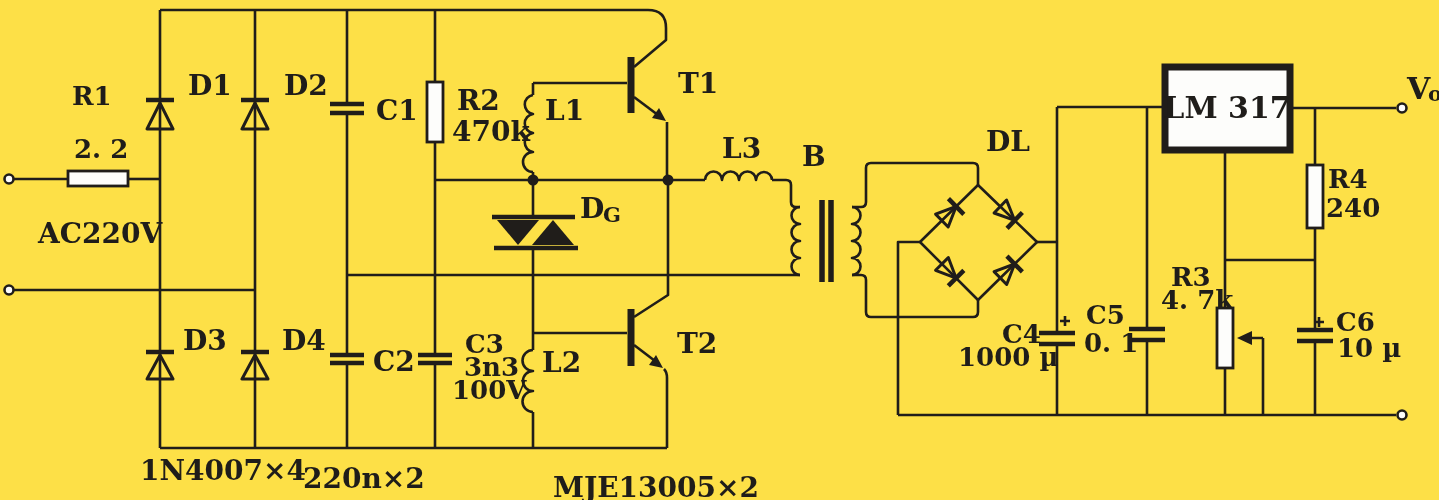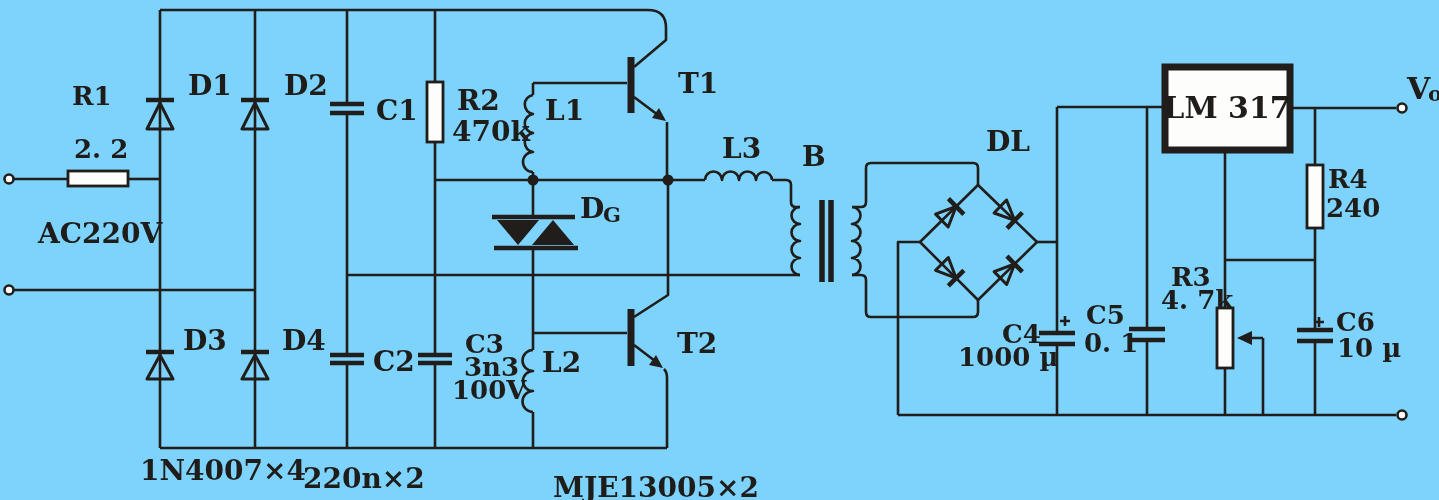--- a/index.html
+++ b/index.html
@@ -1,16 +1,16 @@
 <!DOCTYPE html>
 <html><head>
 <meta charset="utf-8">
 <style>
   html,body{margin:0;padding:0;background:#ffffff;}
-  .canvas{position:relative;width:1439px;height:500px;background:#7dd3fc;overflow:hidden;}
+  .canvas{position:relative;width:1439px;height:500px;background:#fde047;overflow:hidden;}
   svg{display:block;}
   .wire{fill:none;stroke:#201d1a;stroke-width:2.6;stroke-linejoin:round;stroke-linecap:butt;}
   .thick{fill:none;stroke:#201d1a;stroke-width:4.5;stroke-linecap:butt;}
   .body{fill:#fdfdfb;stroke:#201d1a;stroke-width:2.8;}
   .tri{fill:none;stroke:#201d1a;stroke-width:3;stroke-linejoin:round;}
   .fillshape{fill:#201d1a;stroke:none;}
   .lbl{font-family:"DejaVu Serif","Liberation Serif",serif;font-weight:bold;fill:#1f1d1a;}
   .s28{font-size:28px;}
   .s26{font-size:26px;}
   .s21{font-size:21px;}

